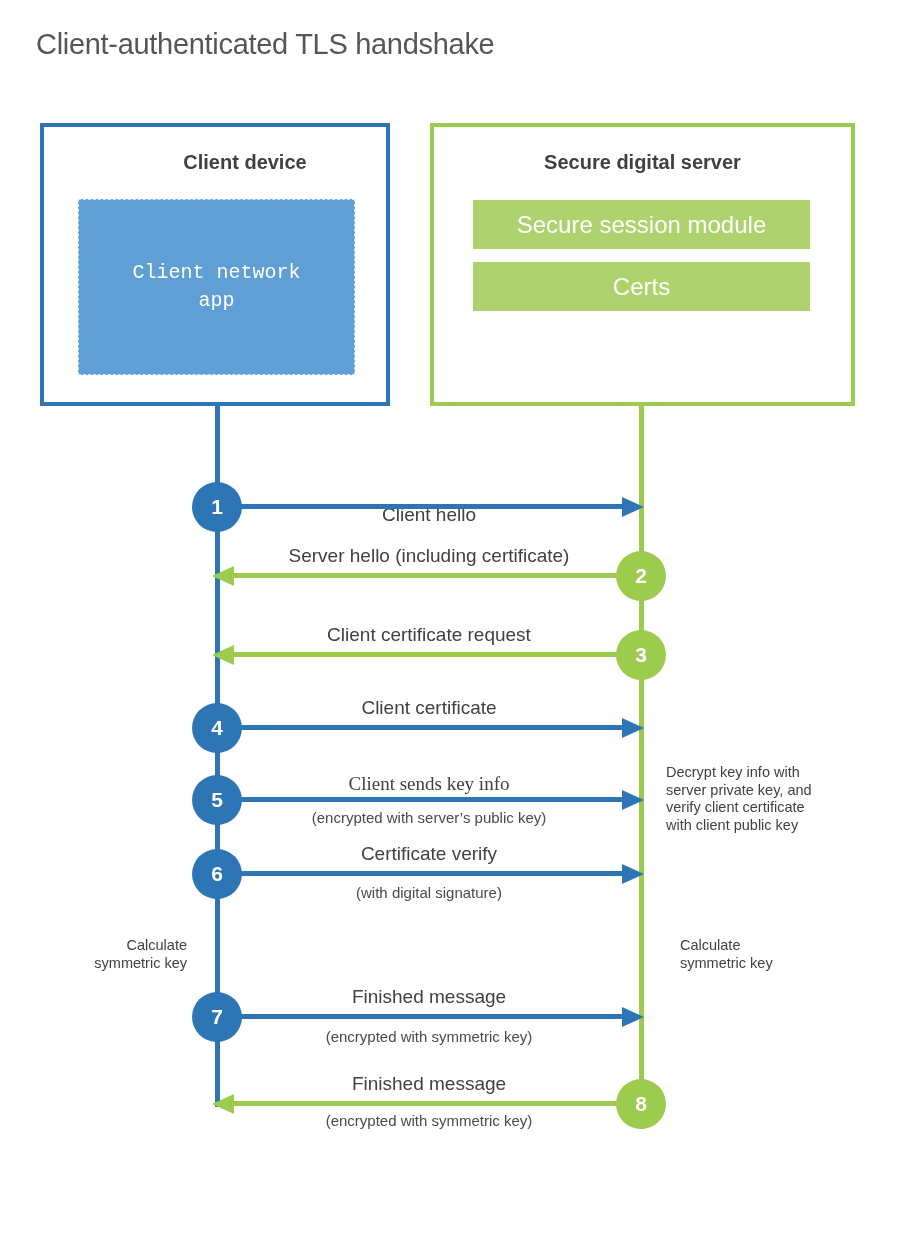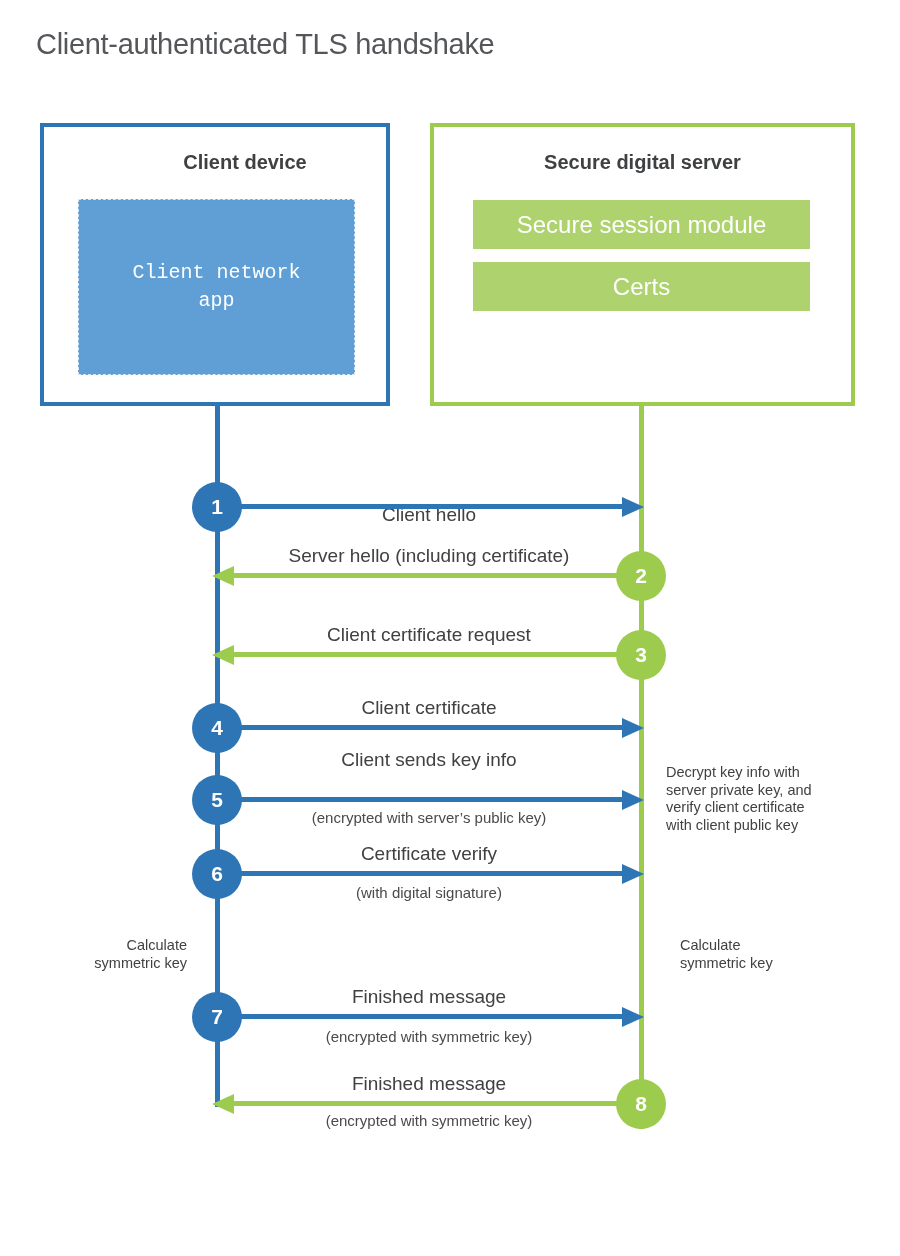--- a/index.html
+++ b/index.html
@@ -95,21 +95,21 @@
       <span>3</span>
     </div>
 
   <div class="abs msg-label" style="top:697px;">Client certificate</div>
   <div class="abs msg-line blue" style="top:725px;"></div>
   <div class="abs arrow-head right" style="top:718px;"></div>
   <div class="abs badge blue" style="top:703px;">
       <span>4</span>
     </div>
 
-  <div class="abs msg-label" style="top:749px;">Client sends key info</div>
+  <div class="abs msg-label" style="top:773px;font-family:Liberation Serif, serif;">Client sends key info</div>
   <div class="abs msg-line blue" style="top:797px;"></div>
   <div class="abs arrow-head right" style="top:790px;"></div>
   <div class="abs badge blue" style="top:775px;">
       <span>5</span>
     </div>
   <div class="abs msg-label" style="top:843px;">Certificate verify</div>
 
   <div class="abs msg-sub" style="top:809px;">(encrypted with server’s public key)</div>
   <div class="abs msg-line blue" style="top:871px;"></div>
   <div class="abs arrow-head right" style="top:864px;"></div>

